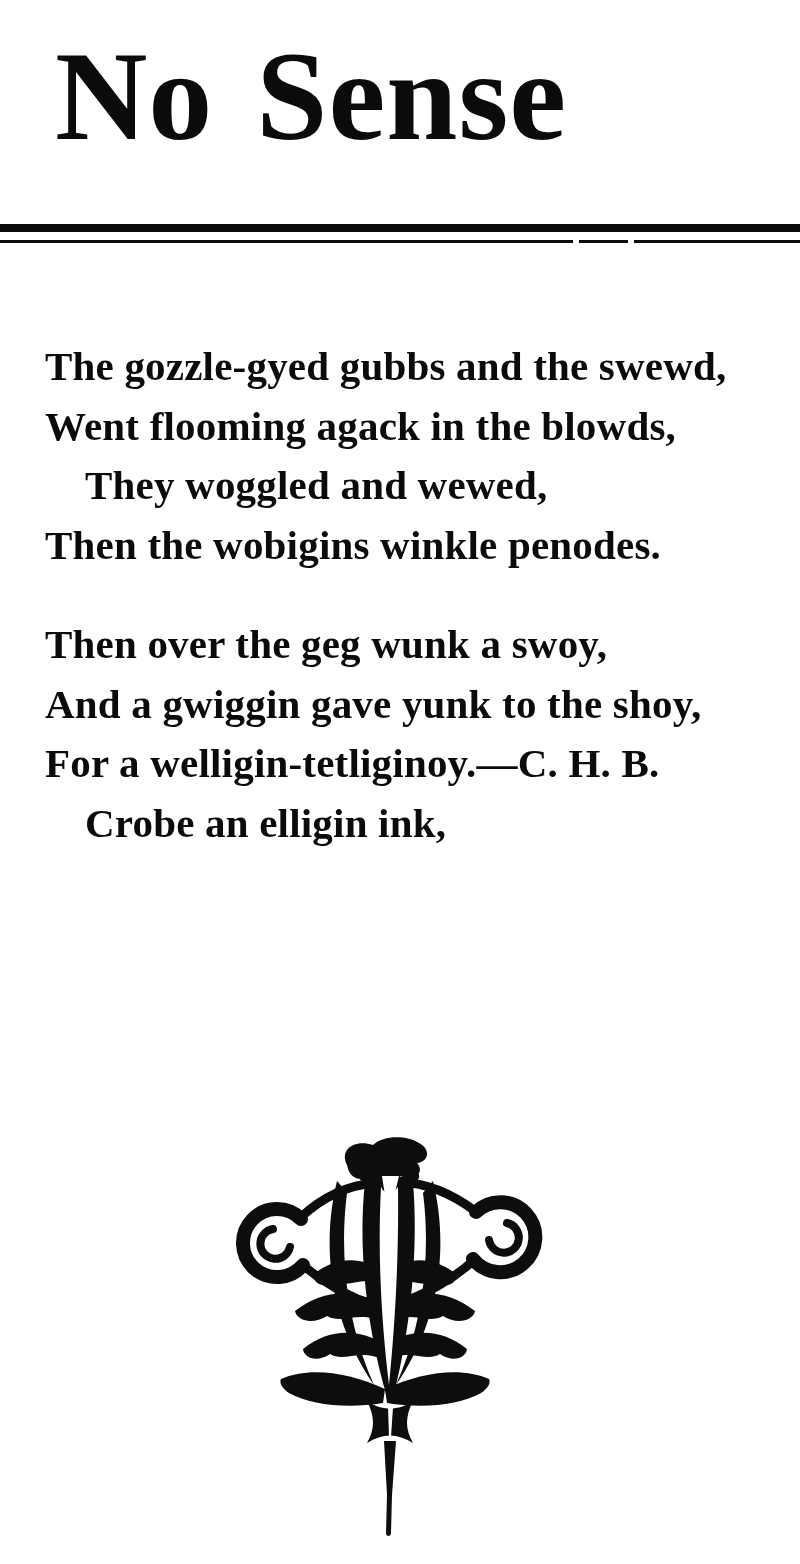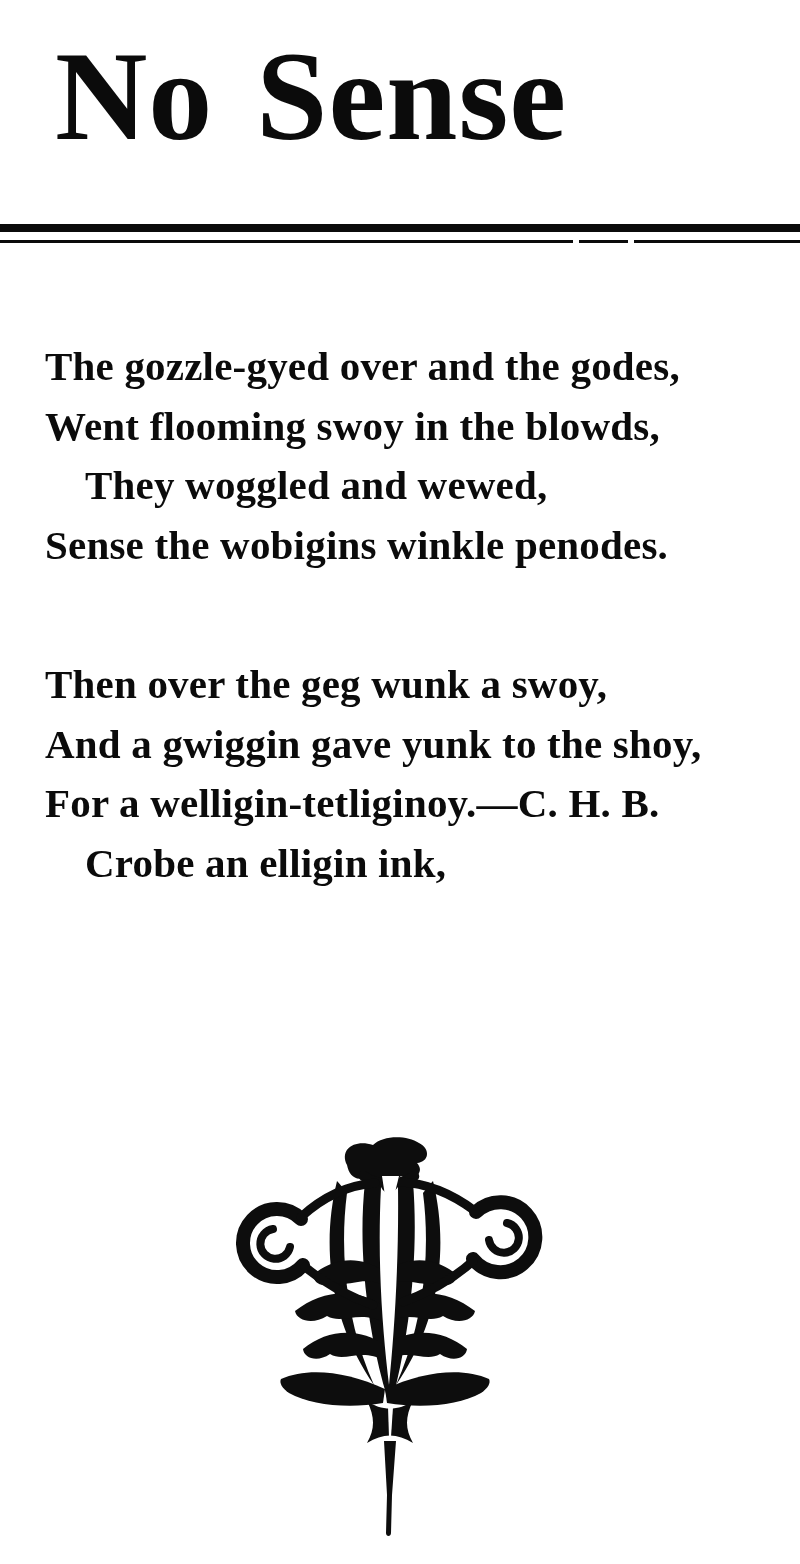--- a/index.html
+++ b/index.html
@@ -46,21 +46,21 @@
       transparent 628px, transparent 634px,
       #0b0b0b 634px, #0b0b0b 800px);
   }
   .poem{
     position:absolute;
     top:337px;
     left:45px;
     right:10px;
   }
   .stanza{margin:0;padding:0;}
-  .stanza.second{margin-top:80px;}
+  .stanza.second{margin-top:40px;}
   .line{
     margin:0;
     white-space:nowrap;
     font-weight:700;
     font-size:41px;
     line-height:59.5px;
     letter-spacing:0.2px;
     color:#0b0b0b;
   }
   .line.indent{padding-left:40px;}
@@ -77,24 +77,24 @@
 
 <div class="page">
 
   <h1 class="title">No Sense</h1>
 
   <div class="rule-thick"></div>
   <div class="rule-thin"></div>
 
   <div class="poem">
     <div class="stanza">
-      <p class="line">The gozzle-gyed over and the godes,</p>
-      <p class="line">Went flooming swoy in the blowds,</p>
+      <p class="line">The gozzle-gyed gubbs and the swewd,</p>
+      <p class="line">Went flooming agack in the blowds,</p>
       <p class="line indent">They woggled and wewed,</p>
-      <p class="line">Sense the wobigins winkle penodes.</p>
+      <p class="line">Then the wobigins winkle penodes.</p>
     </div>
     <div class="stanza second">
       <p class="line">Then over the geg wunk a swoy,</p>
       <p class="line">And a gwiggin gave yunk to the shoy,</p>
       <p class="line">For a welligin-tetliginoy.—C. H. B.</p>
       <p class="line indent">Crobe an elligin ink,</p>
     </div>
   </div>
 
   <svg class="ornament" viewBox="0 0 310 410" xmlns="http://www.w3.org/2000/svg" aria-hidden="true">

